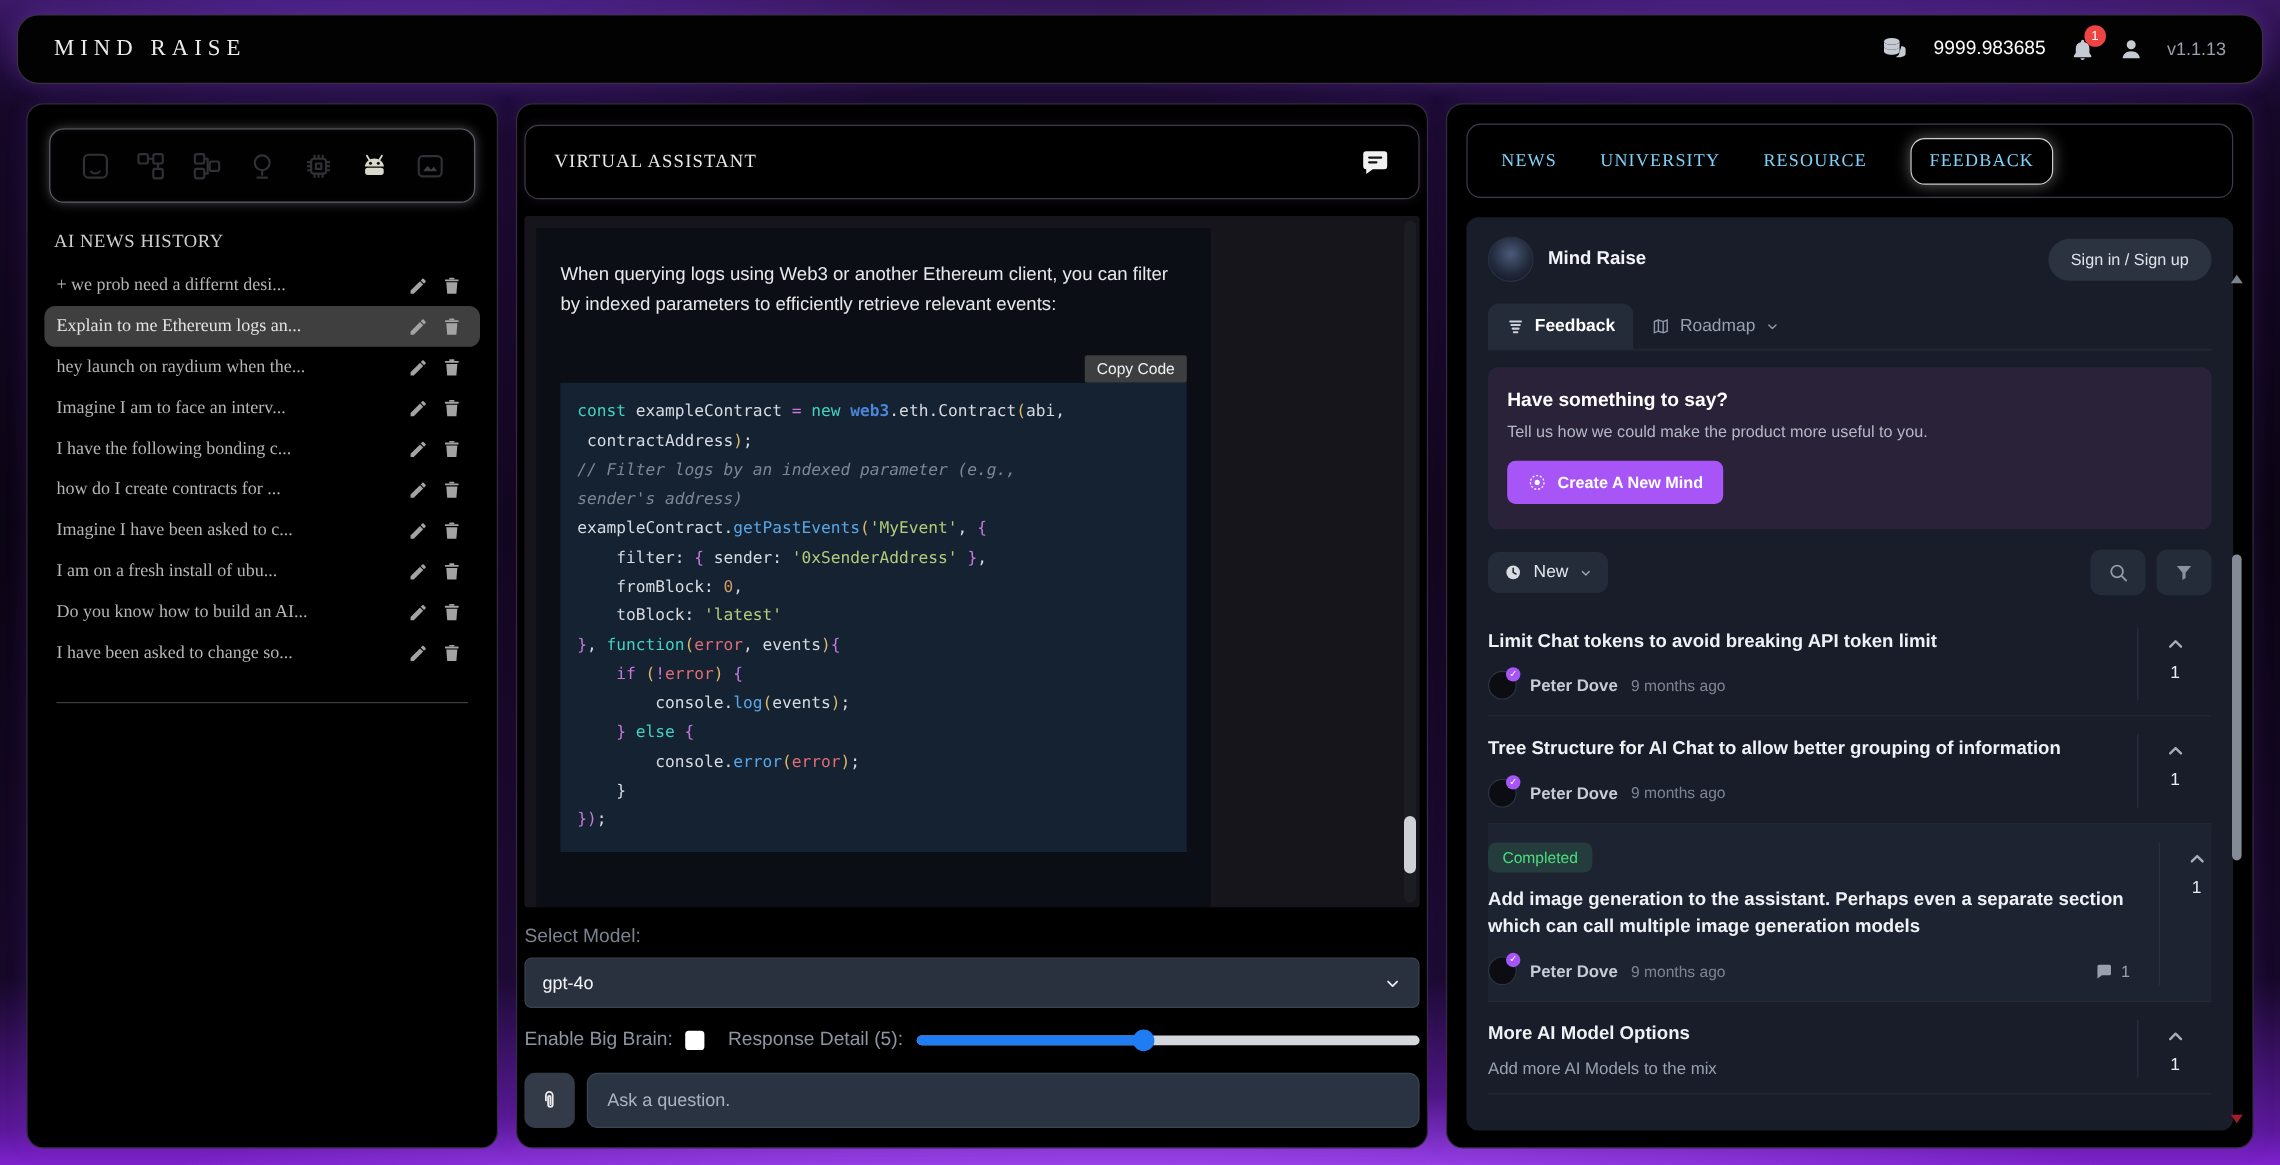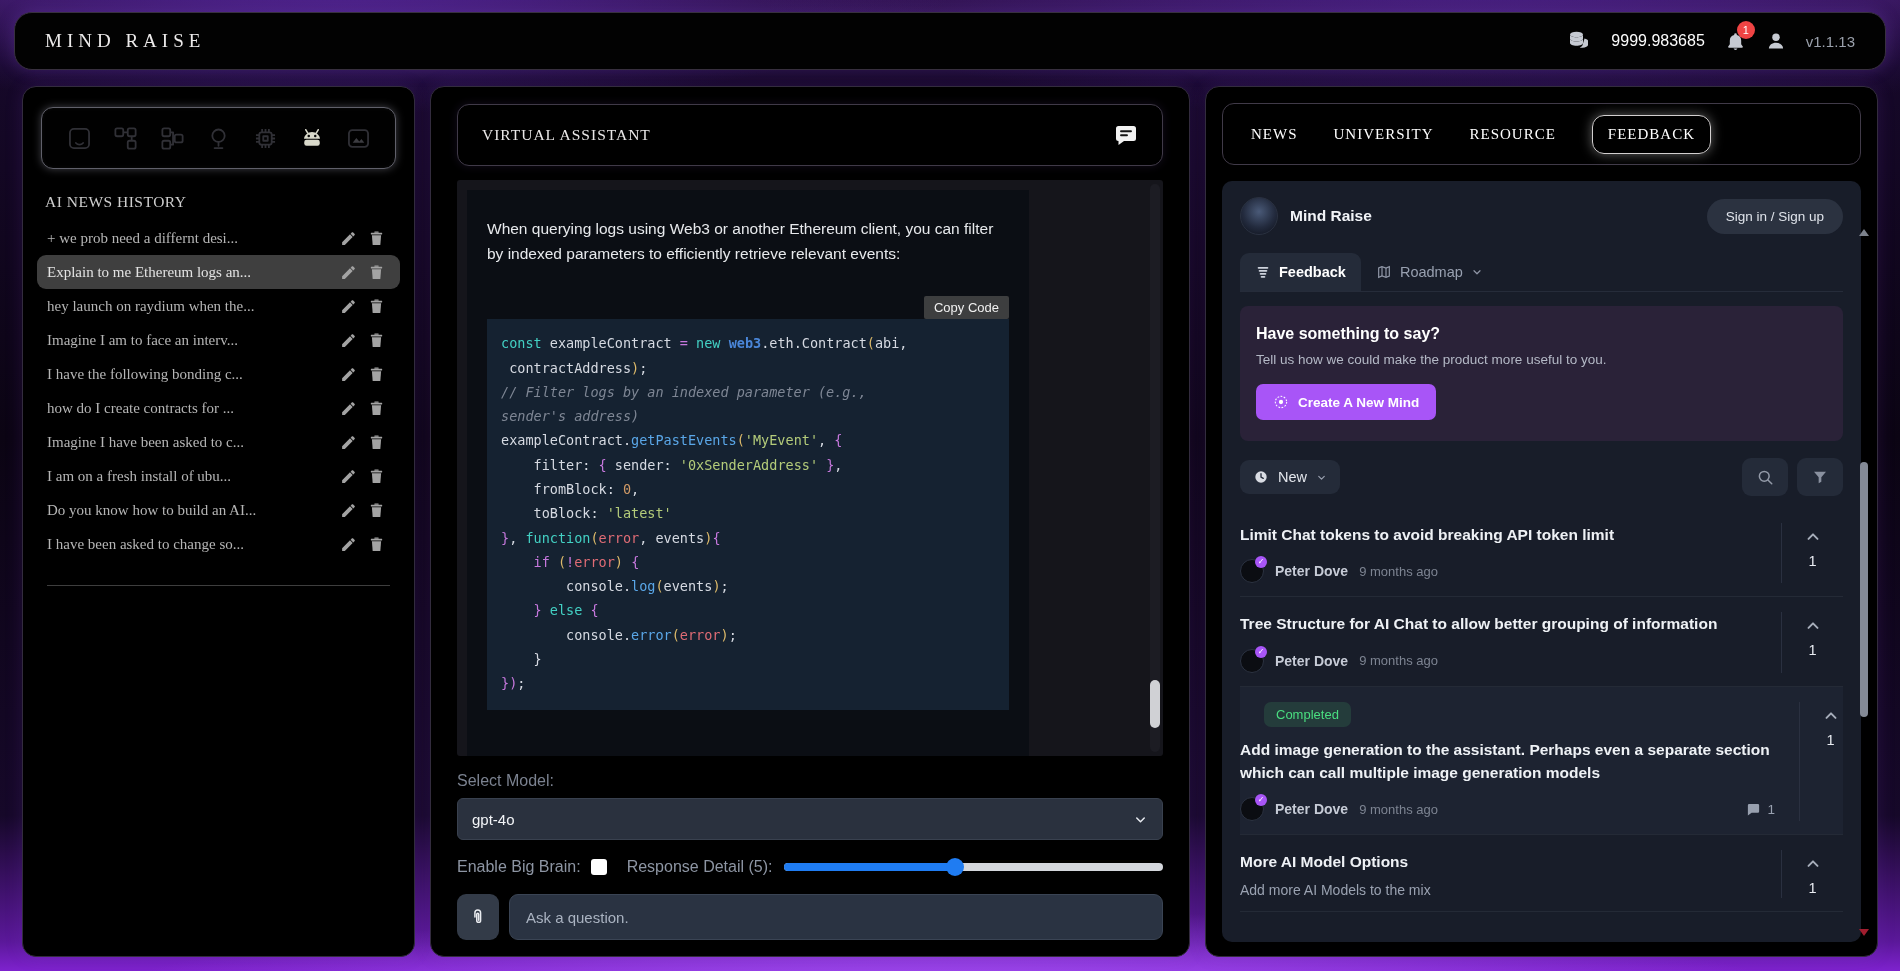--- a/index.html
+++ b/index.html
@@ -53,21 +53,21 @@
   .chat-item {
     display:flex; align-items:center; height:34px; padding:0 10px; margin:0 2px;
     border-radius:9px; color:#b5b5b5; font-family:"Liberation Serif", serif; font-size:15px;
   }
   .chat-item.selected { background:rgba(125,125,125,.50); color:#e3e3e3; }
   .chat-label { flex:1; white-space:nowrap; overflow:hidden; }
   .row-icon { width:28px; display:flex; justify-content:center; cursor:pointer; }
   .history-divider { border-top:1px solid #3e3e3e; margin:24px 12px 0; }
 
   
-  .center-panel { flex:1; padding:17px 26px 16px; display:flex; flex-direction:column; }
+  .center-panel { flex:1; padding:17px 6px 16px; display:flex; flex-direction:column; }
   .va-header {
     height:62px; flex:none; border:1px solid #403a48; border-radius:12px; background:#000;
     box-shadow:0 0 10px rgba(160,110,230,.12);
     display:flex; align-items:center; padding:0 24px;
   }
   .va-title { font-family:"Liberation Serif", serif; font-size:15.5px; letter-spacing:1px; color:#eae8e8; }
   .va-chat-icon { margin-left:auto; display:flex; cursor:pointer; }
 
   .chat-area { flex:1; margin-top:14px; background:#15151b; border-radius:3px; position:relative; overflow:hidden; }
   .chat-col { position:absolute; left:10px; top:10px; bottom:0; width:562px; background:#0b0e14; padding:26px 20px; }
@@ -114,21 +114,21 @@
     color:#e5e9ef; font-size:15px; padding:0 16px; outline:none; font-family:"Liberation Sans", sans-serif;
   }
   .ask-input::placeholder { color:#aab3c1; }
 
   
   .right-panel { width:673px; padding:16px 16px 14px; display:flex; flex-direction:column; position:relative; }
   .tabs-bar {
     height:62px; flex:none; border:1px solid #403a48; border-radius:12px; background:#000;
     display:flex; align-items:center; gap:36px; padding:0 28px;
   }
-  .rtab { font-family:"Liberation Serif", serif; font-size:15px; letter-spacing:1px; color:#ffffff; cursor:pointer; }
+  .rtab { font-family:"Liberation Serif", serif; font-size:15px; letter-spacing:1px; color:#7dd3fc; cursor:pointer; }
   .rtab.active {
     border:1px solid #d2cfcf; border-radius:12px; padding:10px 15px;
     box-shadow:0 0 12px rgba(255,255,255,.38);
   }
 
   .widget {
     margin-top:16px; flex:1; background:#181d29; border-radius:10px;
     padding:16px 18px 0; overflow:hidden; display:flex; flex-direction:column;
   }
   .widget-head { display:flex; align-items:center; gap:12px; flex:none; }
@@ -171,21 +171,21 @@
   .post-avatar { width:24px; height:24px; border-radius:50%; background:#0b0d12; border:1px solid #2c3342; position:relative; flex:none; }
   .check-badge {
     position:absolute; top:-4px; right:-4px; width:12px; height:12px; border-radius:50%;
     background:var(--accent-purple,#a855f7); color:#fff; font-size:8px; line-height:12px; text-align:center;
   }
   .post-author { color:#c6cbd6; font-size:14px; font-weight:700; }
   .post-time { color:#7d8492; font-size:13px; }
   .post-comments { margin-left:auto; display:flex; align-items:center; gap:6px; color:#98a0af; font-size:13.5px; padding-right:8px; }
   .post-badge {
     display:inline-block; background:rgba(52,120,84,.30); color:var(--completed-green,#4ade80);
-    font-size:13px; padding:5px 12px; border-radius:7px; margin-bottom:11px;margin-left:24px;
+    font-size:13px; padding:5px 12px; border-radius:7px; margin-bottom:11px;
   }
 
   .widget-scrollbar { position:absolute; right:7px; top:142px; bottom:20px; width:12px; }
   .ws-up { position:absolute; top:0; left:1px; width:0; height:0; border-left:5px solid transparent; border-right:5px solid transparent; border-bottom:7px solid #7c828c; }
   .ws-thumb { position:absolute; top:33%; height:36%; left:2px; width:8px; border-radius:4px; background:#848a96; }
   .ws-down { position:absolute; bottom:0; left:1px; width:0; height:0; border-left:5px solid transparent; border-right:5px solid transparent; border-top:7px solid #a11d2e; }
 </style>
 </head>
 <body>
 

